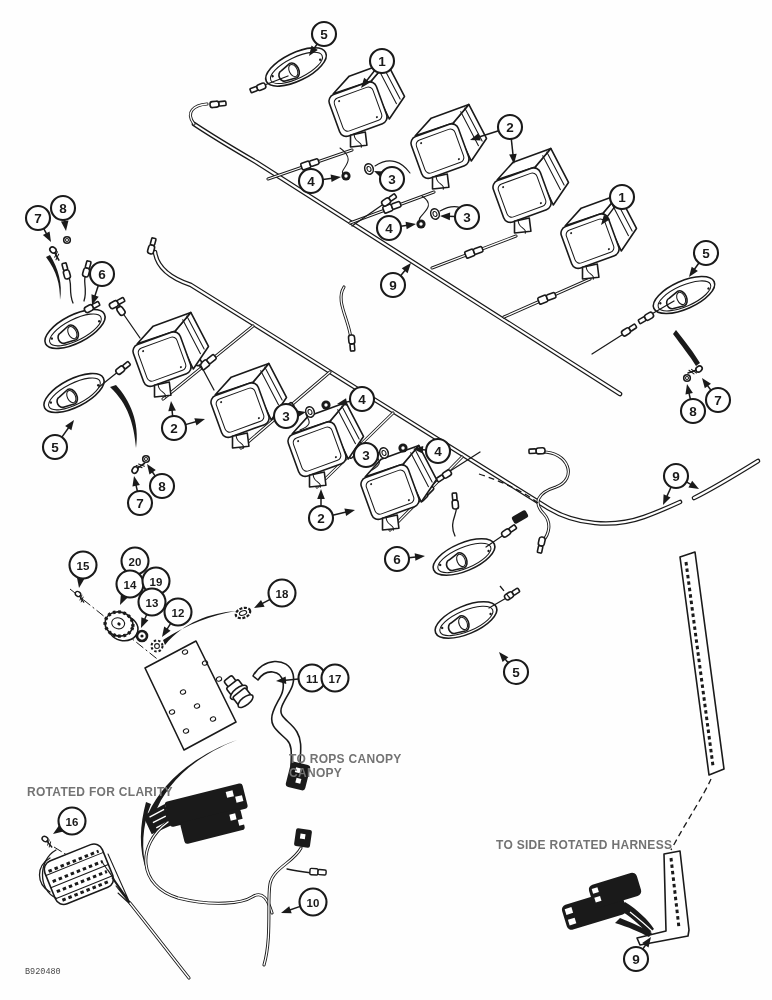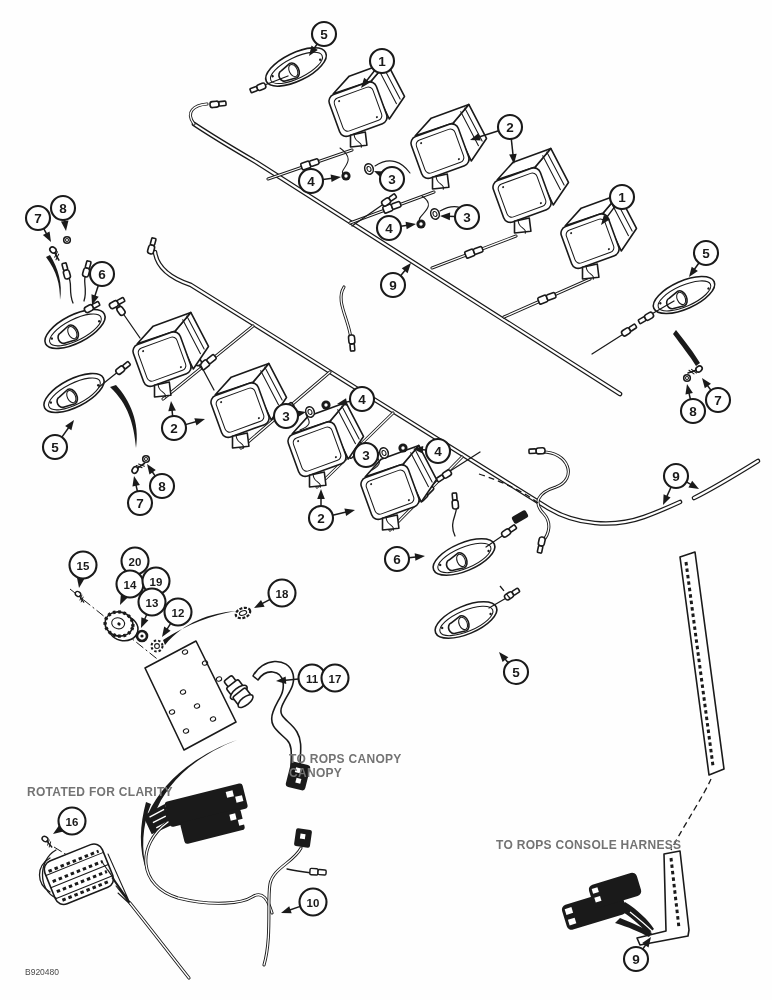--- a/index.html
+++ b/index.html
@@ -24,21 +24,21 @@
   .balloon-num{font:700 13.5px "Liberation Sans",sans-serif;fill:#1a1a1a;
                text-anchor:middle;dominant-baseline:central;}
   .balloon-num.small{font-size:11.5px;}
   .leader{stroke:#1a1a1a;stroke-width:1.5;}
   .arrowhead{fill:#1a1a1a;}
   
   .label{position:absolute;font-weight:700;color:#737373;letter-spacing:.3px;}
   .lbl-rotated{left:27px;top:785px;font-size:12px;}
   .lbl-rops{left:245px;top:752px;font-size:12px;line-height:14px;margin-left:44px;}
   .lbl-console{left:496px;top:838px;font-size:12px;}
-  .figcode{position:absolute;left:25px;top:967px;font-size:8.5px;font-weight:400;color:#4a4a4a;}
+  .figcode{position:absolute;left:25px;top:967px;font-size:8.5px;font-weight:400;color:#4a4a4a;font-family:Liberation Mono, monospace;}
 </style>
 </head>
 <body>
 
 <div class="page">
 <svg id="diagram-svg" width="772" height="1000" viewBox="0 0 772 1000">
   <defs>
 
     <g id="rlamp">
       <path class="ln f" d="M47,0 L68,-12 L73,26 L51,42 Z"></path>
@@ -625,15 +625,15 @@
           <line x1="642.7600418956981" y1="949.0852718863094" x2="647.0566422275094" y2="942.7835913996528" class="leader"></line>
           <polygon points="0,0 -10,3.8 -10,-3.8" transform="translate(651,937) rotate(-55.71312302279104)" class="arrowhead"></polygon>
           <circle cx="636" cy="959" r="12" class="balloon"></circle>
           <text x="636" y="959.5" class="balloon-num">9</text>
         </g>
       </g>
 </svg>
 
 <div class="label lbl-rotated">ROTATED FOR CLARITY</div>
 <div class="label lbl-rops"><span>TO ROPS CANOPY</span><br><span>CANOPY</span></div>
-<div class="label lbl-console">TO ROPS CONSOLE HARNESS</div>
+<div class="label lbl-console">TO SIDE ROTATED HARNESS</div>
 <div class="figcode">B920480</div>
 </div>
 
 </body></html>

